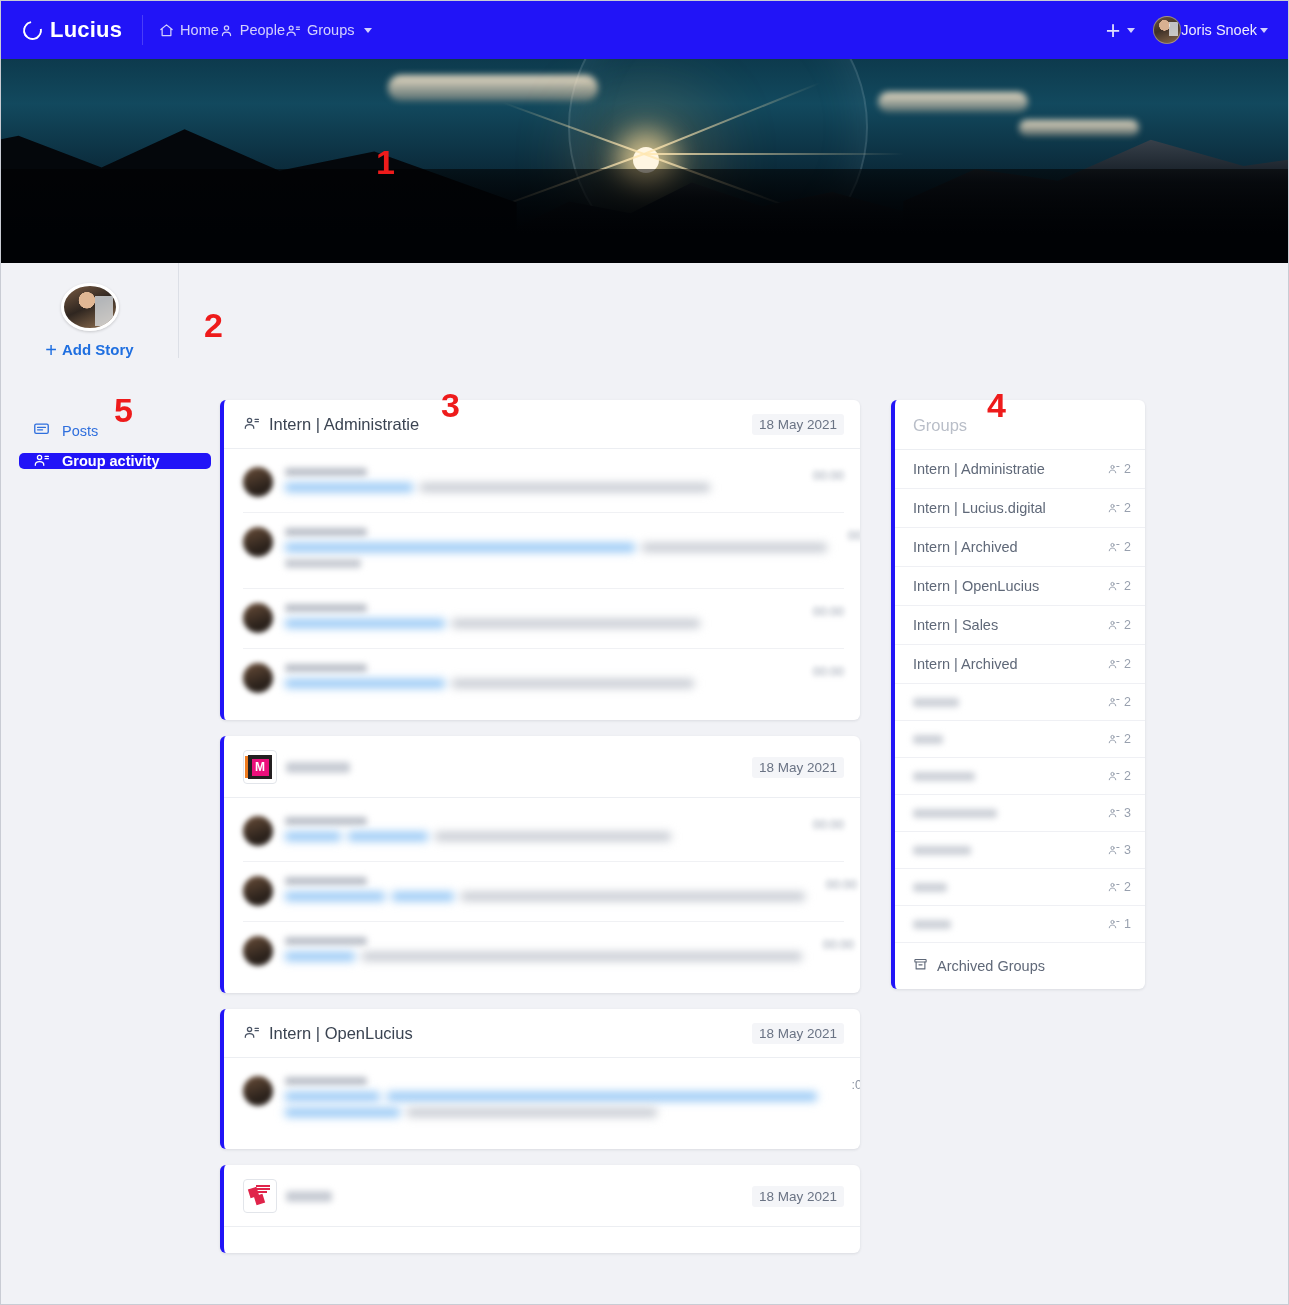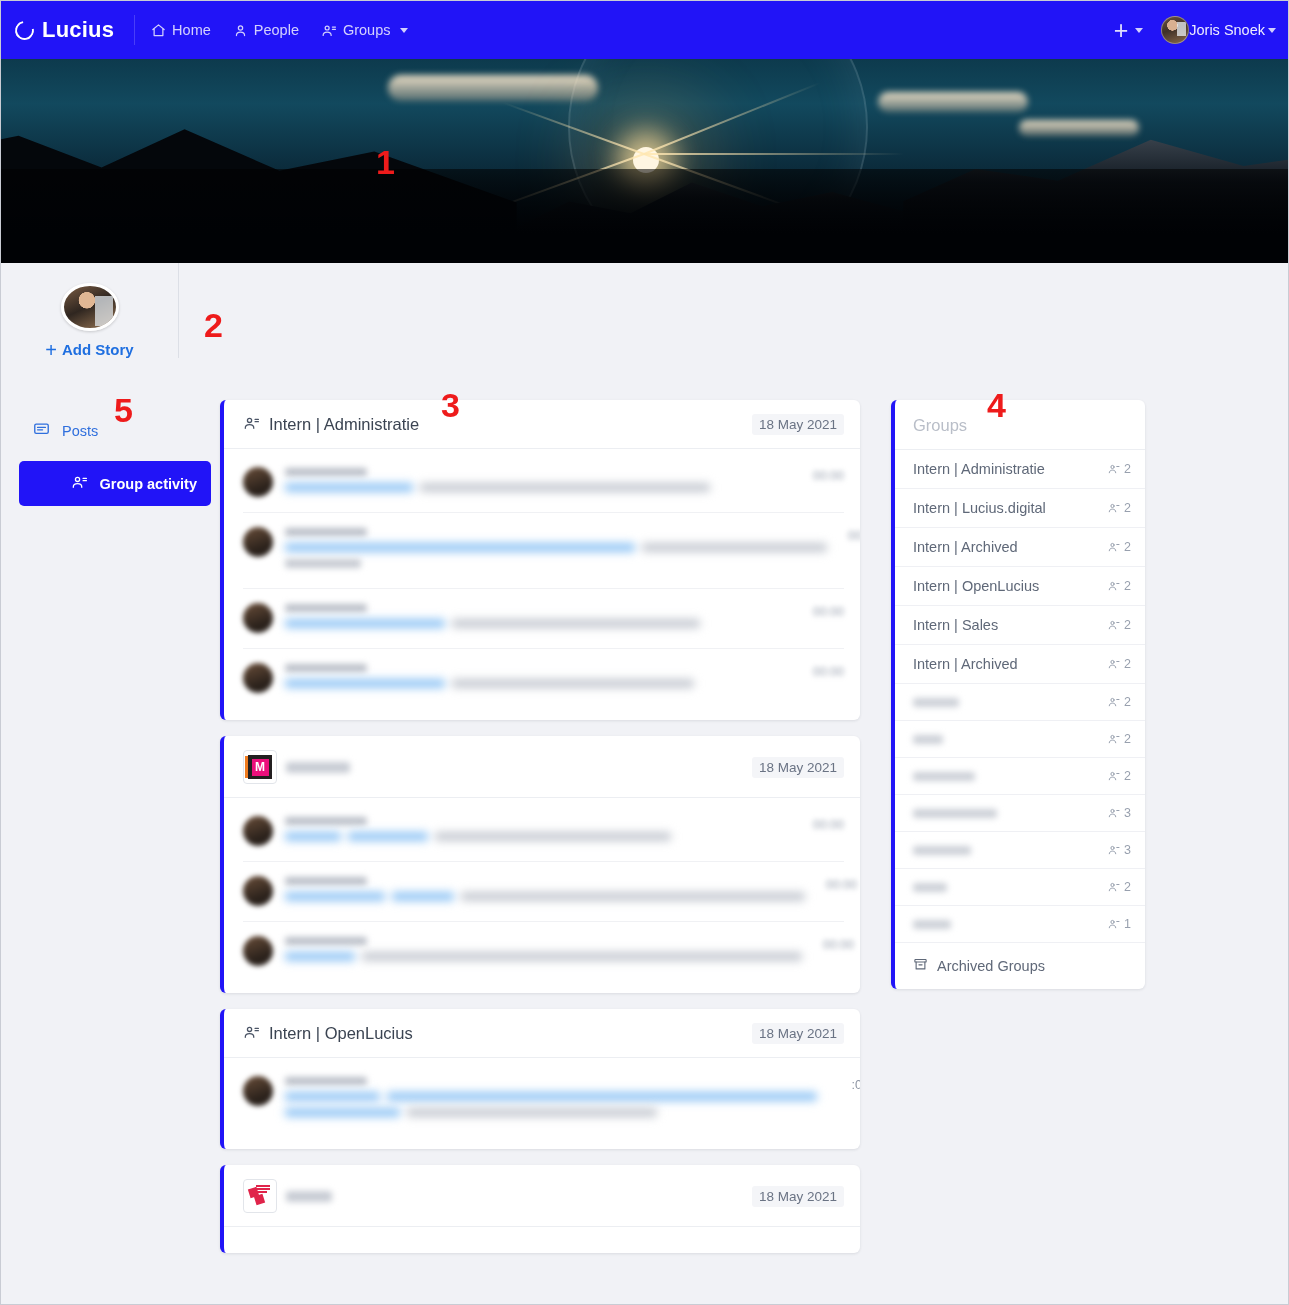--- a/index.html
+++ b/index.html
@@ -17,40 +17,40 @@
     border: 1px solid #c9ccd4;
     overflow: hidden;
   }
 
   
   .navbar {
     position: absolute; top: 0; left: 0;
     width: 1289px; height: 58px;
     background: #2114f7;
     display: flex; align-items: center;
-    padding: 0 6px;
+    padding: 0 14px;
   }
   .brand {
     display: flex; align-items: center; gap: 8px;
     color: #ffffff; font-size: 22px; font-weight: bold;
     letter-spacing: .2px;
     margin-right: 20px; padding-left: 8px;
   }
   .brand-mark {
     width: 19px; height: 19px; border-radius: 50%;
     border: 2.2px solid #ffffff;
     border-top-color: transparent;
     transform: rotate(35deg);
     display: inline-block;
   }
   .nav-divider {
     width: 1px; height: 30px; background: rgba(255,255,255,.18);
     margin-right: 16px;
   }
-  .nav-links { display: flex; align-items: center; gap: 22px; }
+  .nav-links { display: flex; align-items: center; }
   .nav-link {
     display: flex; align-items: center; gap: 6px;
     color: rgba(255,255,255,.80);
     font-size: 14.5px; cursor: pointer;
   }
   .nav-link svg { display: block; }
   .caret {
     width: 0; height: 0; margin-left: 3px;
     border-left: 4px solid transparent;
     border-right: 4px solid transparent;
@@ -186,21 +186,21 @@
 
   
   .leftnav { position: absolute; left: 18px; top: 26px; width: 192px; }
   .leftnav-item {
     display: flex; align-items: center; gap: 12px;
     height: 34px; padding: 0 14px; border-radius: 5px;
     font-size: 14.5px; color: #2f6fdd; cursor: pointer;
   }
   .leftnav-item.active {
     background: #2114f7; color: #ffffff; font-weight: bold;
-    height: 45px; margin-top: 13px; justify-content: flex-end;
+    height: 16px; margin-top: 5px;
   }
 
   
   .feed { position: absolute; left: 219px; top: 12px; width: 640px; }
   .card {
     background: #ffffff;
     border-radius: 6px;
     border-left: 4px solid #2114f7;
     box-shadow: 0 1px 3px rgba(20,25,40,.10);
     margin-bottom: 16px;

